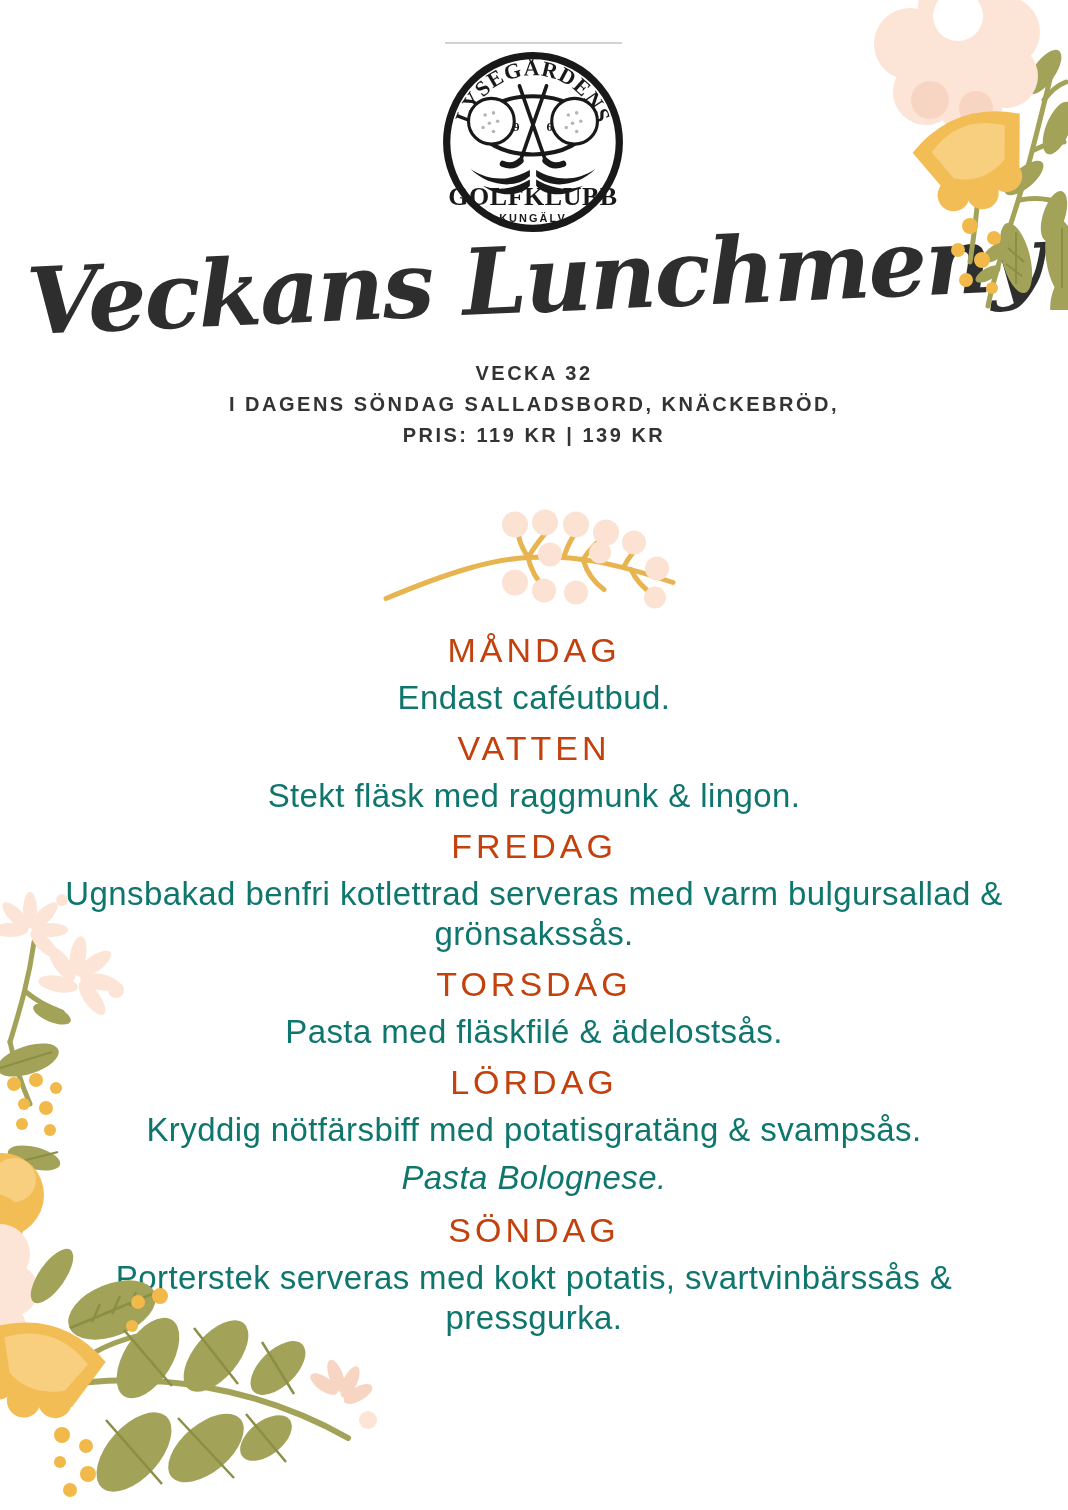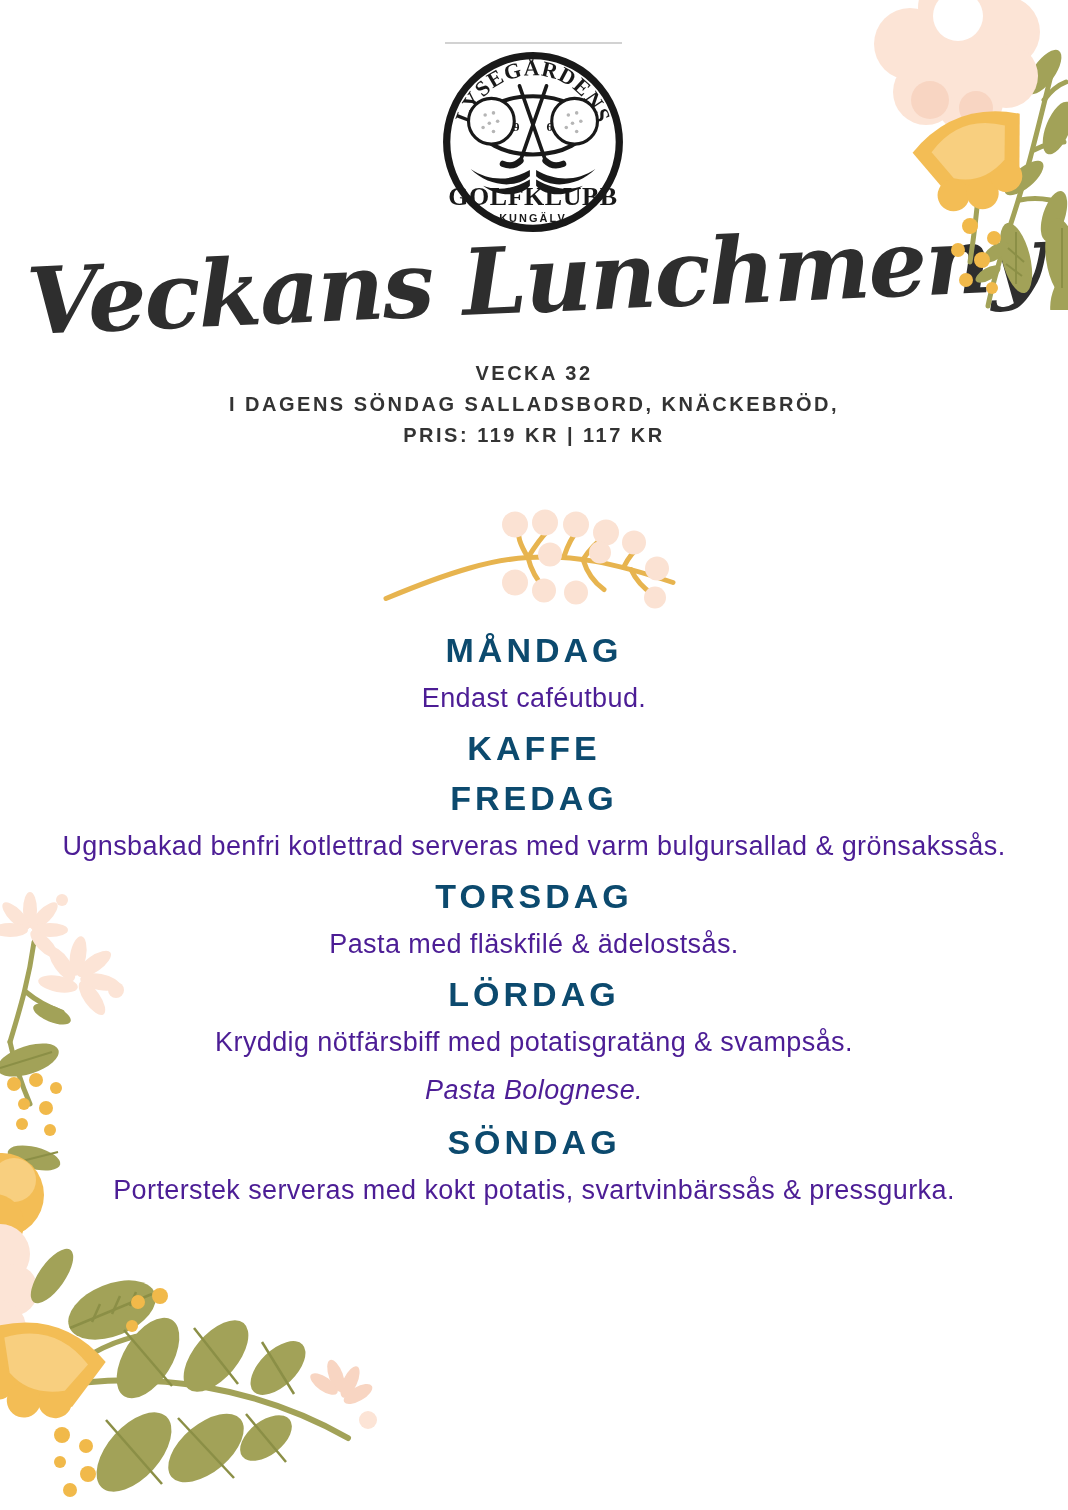--- a/index.html
+++ b/index.html
@@ -20,26 +20,26 @@
   .subline{
     font-weight:bold;font-size:20px;line-height:31px;letter-spacing:2.5px;margin:0;
   }
   
   .branch{position:absolute;left:368px;top:500px;width:330px;height:135px;}
   
   .menu{position:absolute;left:0;top:630px;width:100%;text-align:center;}
   .day{margin:0 auto 10px auto;}
   .day:nth-of-type(6){margin-top:12px;}
   .day-name{
-    margin:0 0 8px 0;font-size:34px;line-height:40px;font-weight:bold;
-    letter-spacing:4px;color:#0c4a6e;
+    margin:0 0 8px 0;font-size:34px;line-height:40px;font-weight:normal;
+    letter-spacing:4px;color:#c2410c;
   }
   .dish{
-    margin:0 auto;max-width:1020px;font-size:27px;line-height:40px;font-weight:normal;
-    color:#4c1d95;letter-spacing:0.4px;text-align:center;
+    margin:0 auto;max-width:1020px;font-size:33px;line-height:40px;font-weight:normal;
+    color:#0f766e;letter-spacing:0.4px;text-align:center;
   }
   .dish + .dish{margin-top:8px;font-style:italic;}
   .day:nth-of-type(7) .dish{max-width:830px;}
   
   .decor-tr{position:absolute;right:0;top:0;width:210px;height:310px;}
   .decor-bl{position:absolute;left:0;top:890px;width:420px;height:620px;}
 </style>
 </head>
 <body>
 
@@ -97,21 +97,21 @@
     </g>
     <text x="100" y="161" text-anchor="middle" font-family="Liberation Serif,serif" font-weight="bold" font-size="25" letter-spacing="0.5" fill="#191919">GOLFKLUBB</text>
     <text x="100" y="177" text-anchor="middle" font-family="Liberation Sans,sans-serif" font-weight="bold" font-size="10.5" letter-spacing="2" fill="#191919">• KUNGÄLV •</text>
   </svg>
 
   <h1 class="title">Veckans Lunchmeny</h1>
 
   <div class="subheader">
     <p class="subline">VECKA 32</p>
     <p class="subline">I DAGENS SÖNDAG SALLADSBORD, KNÄCKEBRÖD,</p>
-    <p class="subline">PRIS: 119 KR | 117 KR</p>
+    <p class="subline">PRIS: 119 KR | 139 KR</p>
   </div>
 
   <svg class="branch" viewBox="0 0 330 130">
     <g stroke="#e7b44f" stroke-width="5" fill="none" stroke-linecap="round">
       <path d="M 18,96 C 85,68 125,57 160,55 C 205,52 245,60 305,80"></path>
       <path d="M160,55 C 152,42 149,33 150,22"></path>
       <path d="M160,55 C 168,42 174,34 181,27"></path>
       <path d="M160,55 C 163,68 169,78 178,88"></path>
       <path d="M196,54 C 200,42 205,33 210,28"></path>
       <path d="M215,57 C 222,46 229,39 237,34"></path>
@@ -134,21 +134,22 @@
       <circle cx="287" cy="95" r="11"></circle>
     </g>
   </svg>
 
   <main class="menu">
       <section class="day">
         <h2 class="day-name">MÅNDAG</h2>
         <p class="dish">Endast caféutbud.</p>
       </section>
       <section class="day">
-        <h2 class="day-name">KAFFE</h2>
+        <h2 class="day-name">VATTEN</h2>
+        <p class="dish">Stekt fläsk med raggmunk &amp; lingon.</p>
       </section>
       <section class="day">
         <h2 class="day-name">FREDAG</h2>
         <p class="dish">Ugnsbakad benfri kotlettrad serveras med varm bulgursallad &amp; grönsakssås.</p>
       </section>
       <section class="day">
         <h2 class="day-name">TORSDAG</h2>
         <p class="dish">Pasta med fläskfilé &amp; ädelostsås.</p>
       </section>
       <section class="day">

